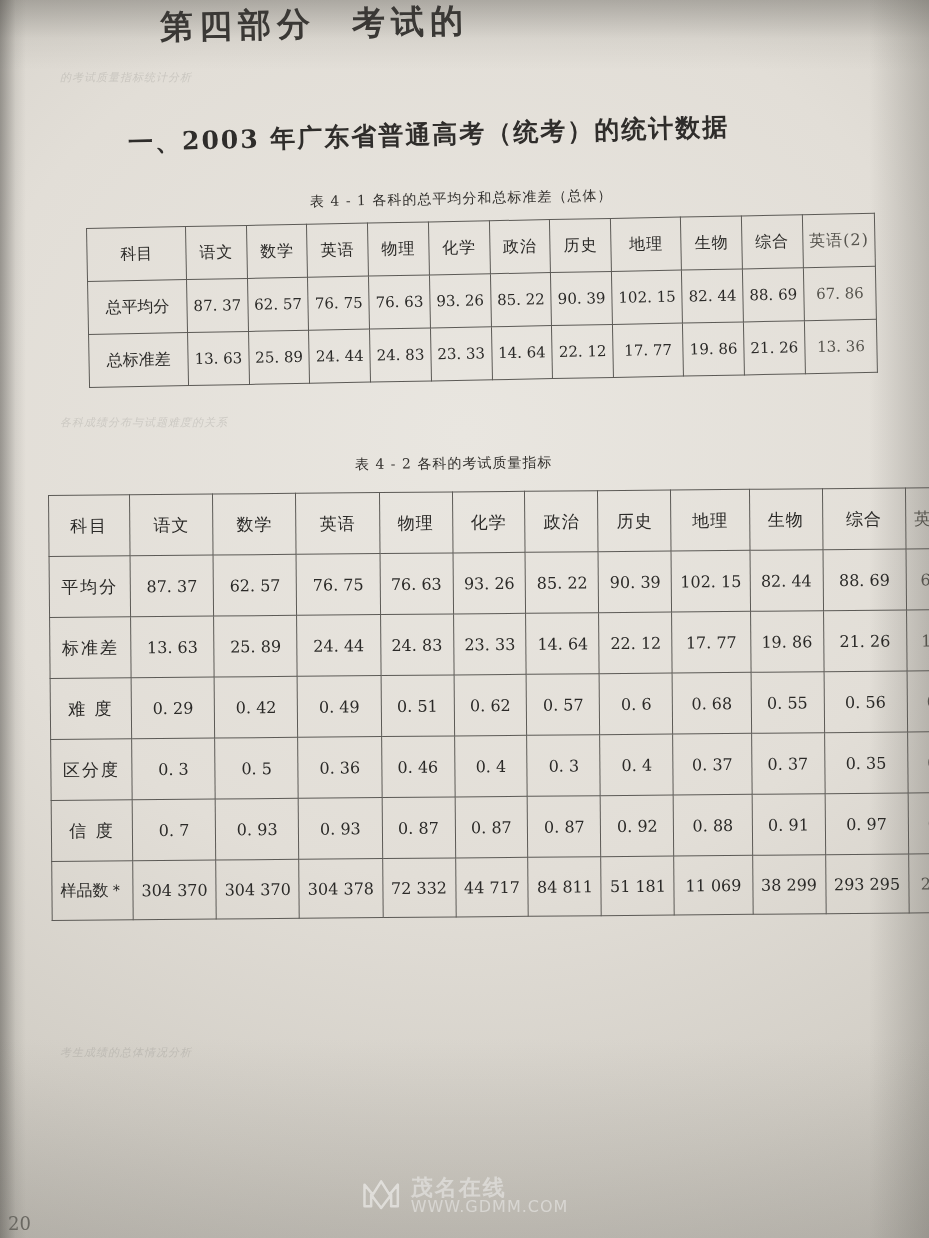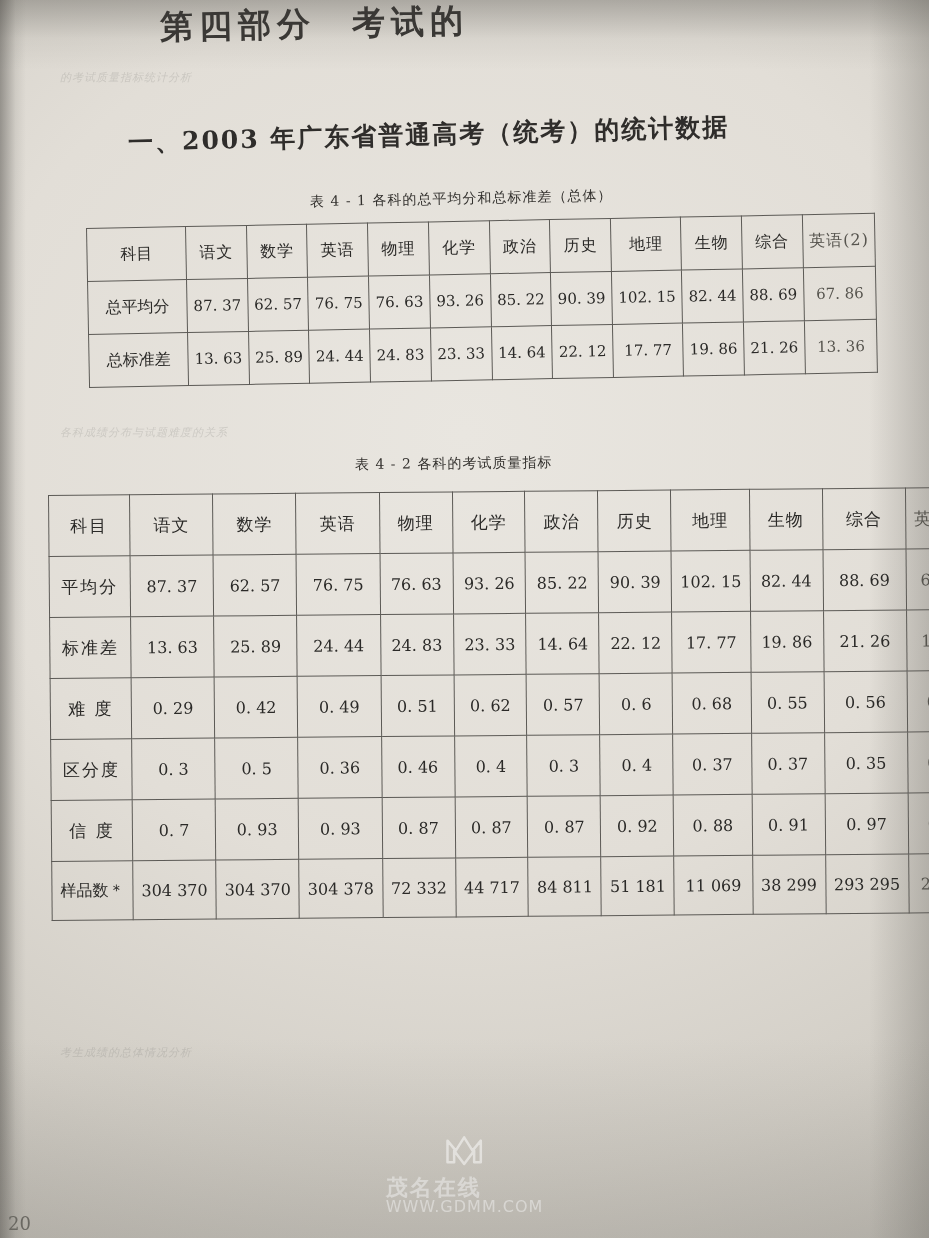--- a/index.html
+++ b/index.html
@@ -146,25 +146,23 @@
   
   .clipcol { color: #57554f; }
 
   
   .watermark {
     position: absolute;
     left: 50%;
     bottom: 22px;
     transform: translateX(-50%);
     display: flex;
-    align-items: center;
     gap: 10px;
     opacity: 0.5;
     pointer-events: none;
-    flex-direction: column;
   }
   .wm-logo {
     width: 40px; height: 34px;
     color: #ffffff;
   }
   .wm-text { color: #f2f2f2; line-height: 1.05; font-family: "DejaVu Sans", sans-serif; }
   .wm-text .wm-cn { font-size: 22px; letter-spacing: 2px; font-weight: bold; }
   .wm-text .wm-en { font-size: 16px; letter-spacing: 1px; }
 
   .page-number {
@@ -180,21 +178,21 @@
 <body>
 
 <div class="page">
 
   <div class="topshade"></div>
   <div class="gutter"></div>
   <div class="rightshade"></div>
   <div class="bottomshade"></div>
 
   <div class="bleed" style="left:60px; top:70px;">的考试质量指标统计分析</div>
-  <div class="bleed" style="left:60px; top:425px;">各科成绩分布与试题难度的关系</div>
+  <div class="bleed" style="left:60px; top:415px;">各科成绩分布与试题难度的关系</div>
   <div class="bleed" style="left:60px; top:1045px;text-align:center;">考生成绩的总体情况分析</div>
 
   <div class="part-heading">
     <span>第四部分</span><span class="part-sub">考试的</span>
   </div>
 
   <div class="section-title">一、2003 年广东省普通高考（统考）的统计数据</div>
 
   <div class="table-caption" id="cap1">表 4 - 1  各科的总平均分和总标准差（总体）</div>
 

